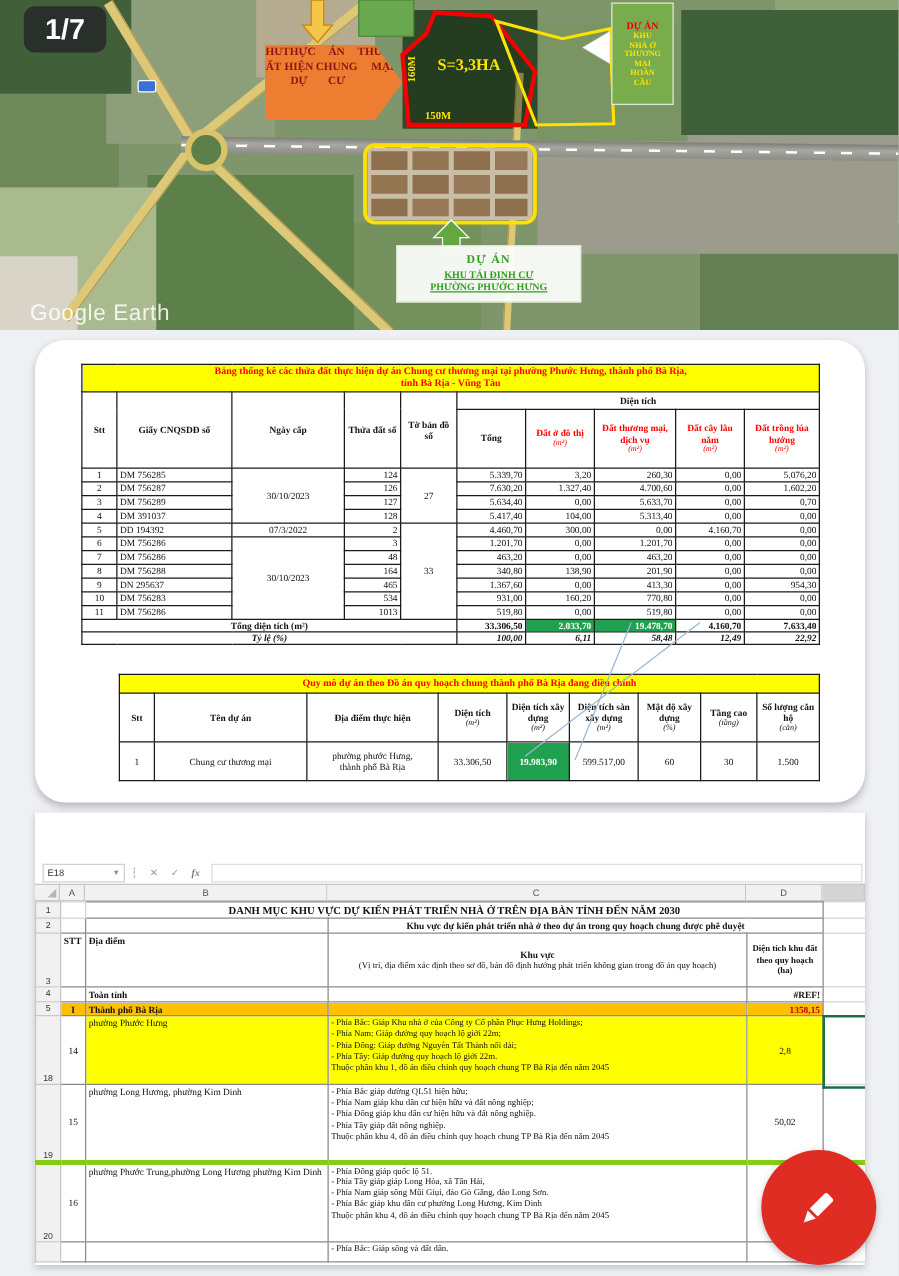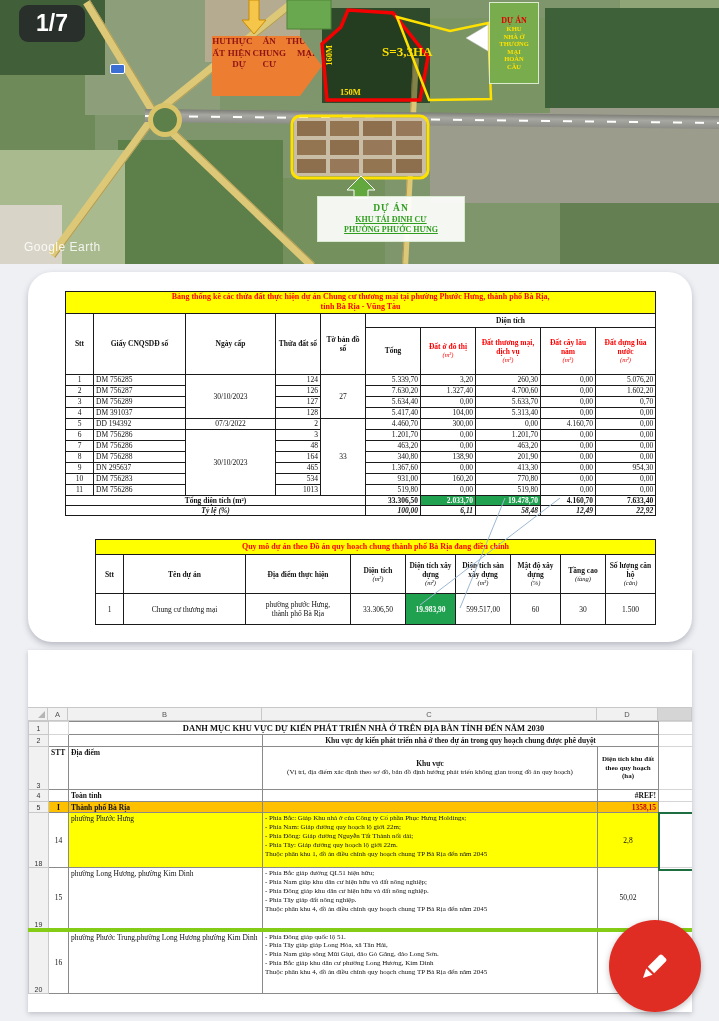--- a/index.html
+++ b/index.html
@@ -44,25 +44,25 @@
   .hc-callout{position:absolute;left:489px;top:2px;width:48px;height:80px;background:#79AC4D;border:1px solid #dcead0;
     display:flex;flex-direction:column;align-items:center;justify-content:center;line-height:1.15;text-align:center;}
   .hc-callout .t{color:#e00000;font-weight:bold;font-size:8px;}
   .hc-callout .l{color:#ffe100;font-weight:bold;font-size:6.5px;}
   .td-callout{position:absolute;left:317px;top:196px;width:146px;height:44px;background:rgba(255,255,255,.92);
     border:1px solid #d9ead1;display:flex;flex-direction:column;align-items:center;justify-content:center;
     color:#2f9e1e;font-weight:bold;text-align:center;line-height:1.25;}
   .td-callout .t{font-size:9.5px;letter-spacing:1px;}
   .td-callout .l{font-size:8px;text-decoration:underline;}
   .map-lbl{position:absolute;color:#ffe100;font-weight:bold;}
-  #area-lbl{left:350px;top:44px;font-size:13px;margin-left:32px;}
+  #area-lbl{left:350px;top:44px;font-size:13px;}
   #len150{left:340px;top:87px;font-size:8.5px;}
   #len160{left:324px;top:45px;font-size:8.5px;writing-mode:vertical-rl;transform:rotate(180deg);}
   #watermark{position:absolute;left:24px;top:240px;color:rgba(255,255,255,.85);
-    font-family:"Liberation Sans",sans-serif;font-size:12px;letter-spacing:.5px;}
+    font-family:"Liberation Sans",sans-serif;font-size:18px;letter-spacing:.5px;}
   #page-badge{position:absolute;left:19px;top:5px;width:66px;height:37px;border-radius:9px;
     background:rgba(35,35,40,.8);color:#fff;font-family:"Liberation Sans",sans-serif;font-weight:bold;font-size:23px;
     display:flex;align-items:center;justify-content:center;z-index:30;}
   
   #doc-card{position:absolute;left:28px;top:272px;width:664px;height:370px;background:#fff;
     box-shadow:0 3px 6px rgba(60,60,80,.3);border-radius:24px;}
   #doc-card table{border-collapse:collapse;table-layout:fixed;}
   #doc-card td,#doc-card th{border:1px solid #1a1a1a;padding:0 2px;overflow:hidden;}
   .t1{position:absolute;left:37px;top:19px;width:590px;font-size:7.5px;color:#111;}
   .t2{position:absolute;left:37px;top:267px;width:560px;font-size:7.5px;color:#111;margin-left:30px;}
@@ -232,21 +232,21 @@
             </th>
         <th class="hd red">
               <div>Đất thương mại, dịch vụ</div>
               <div class="u">(m²)</div>
             </th>
         <th class="hd red">
               <div>Đất cây lâu năm</div>
               <div class="u">(m²)</div>
             </th>
         <th class="hd red">
-              <div>Đất dựng lúa nước</div>
+              <div>Đất trồng lúa hướng</div>
               <div class="u">(m²)</div>
             </th>
       </tr>
       <tr class="dr">
         <td class="c">1</td>
             <td class="l">DM 756285</td>
         <td class="c" rowspan="4">30/10/2023</td>
         <td class="n">124</td>
         <td class="c" rowspan="4">27</td>
         <td class="n">5.339,70</td>
@@ -440,20 +440,31 @@
       </table>
 
     <svg id="leads" width="664" height="370">
       <line x1="392" y1="333" x2="532" y2="226" stroke="#9db8d2" stroke-width="1"></line>
       <line x1="477" y1="226" x2="432" y2="336" stroke="#9db8d2" stroke-width="1"></line>
     </svg>
   </div>
 
   <div id="xl-card">
 
+    <div id="fbar">
+      <div id="name-box">
+        <span>E18</span>
+        <span class="caret">▼</span>
+      </div>
+      <span class="fico">┆</span>
+      <span class="fico">✕</span>
+      <span class="fico">✓</span>
+      <span class="fico fxi">fx</span>
+      <div id="fxfield"></div>
+    </div>
 
     <div id="colhdr">
       <div class="ch" id="corner"></div>
       <div class="ch" style="width:20px">A</div>
       <div class="ch" style="width:194px">B</div>
       <div class="ch" style="width:335px">C</div>
       <div class="ch" style="width:61px">D</div>
       <div class="ch sel" style="width:34px"></div>
     </div>
 
@@ -545,20 +556,28 @@
         <td class="top detail">
           <div>- Phía Đông giáp quốc lộ 51.</div>
               <div>- Phía Tây giáp giáp Long Hòa, xã Tân Hải,</div>
               <div>- Phía Nam giáp sông Mũi Giụi, đảo Gò Găng, đảo Long Sơn.</div>
           <div>- Phía Bắc giáp khu dân cư phường Long Hương, Kim Dinh</div>
               <div>Thuộc phân khu 4, đồ án điều chỉnh quy hoạch chung TP Bà Rịa đến năm 2045</div>
         </td>
         <td class="ctr"></td>
         <td class="lite"></td>
       </tr>
+      <tr style="height:16px">
+        <td class="gut"></td>
+        <td></td>
+        <td></td>
+        <td class="top detail">- Phía Bắc: Giáp sông và đất dân.</td>
+        <td></td>
+        <td class="lite"></td>
+      </tr>
     </tbody>
       </table>
 
     <div id="sel-border"></div>
   </div>
 
   <div id="fab">
     <svg width="40" height="40" viewBox="0 0 40 40">
       <path d="M8 32 l3.2-9.6 6.4 6.4 z" fill="#ffffff"></path>
       <path d="M12.8 20.8 L24.4 9.2 a2.2 2.2 0 0 1 3.1 0 l3.3 3.3 a2.2 2.2 0 0 1 0 3.1 L19.2 27.2 z" fill="#ffffff"></path>

